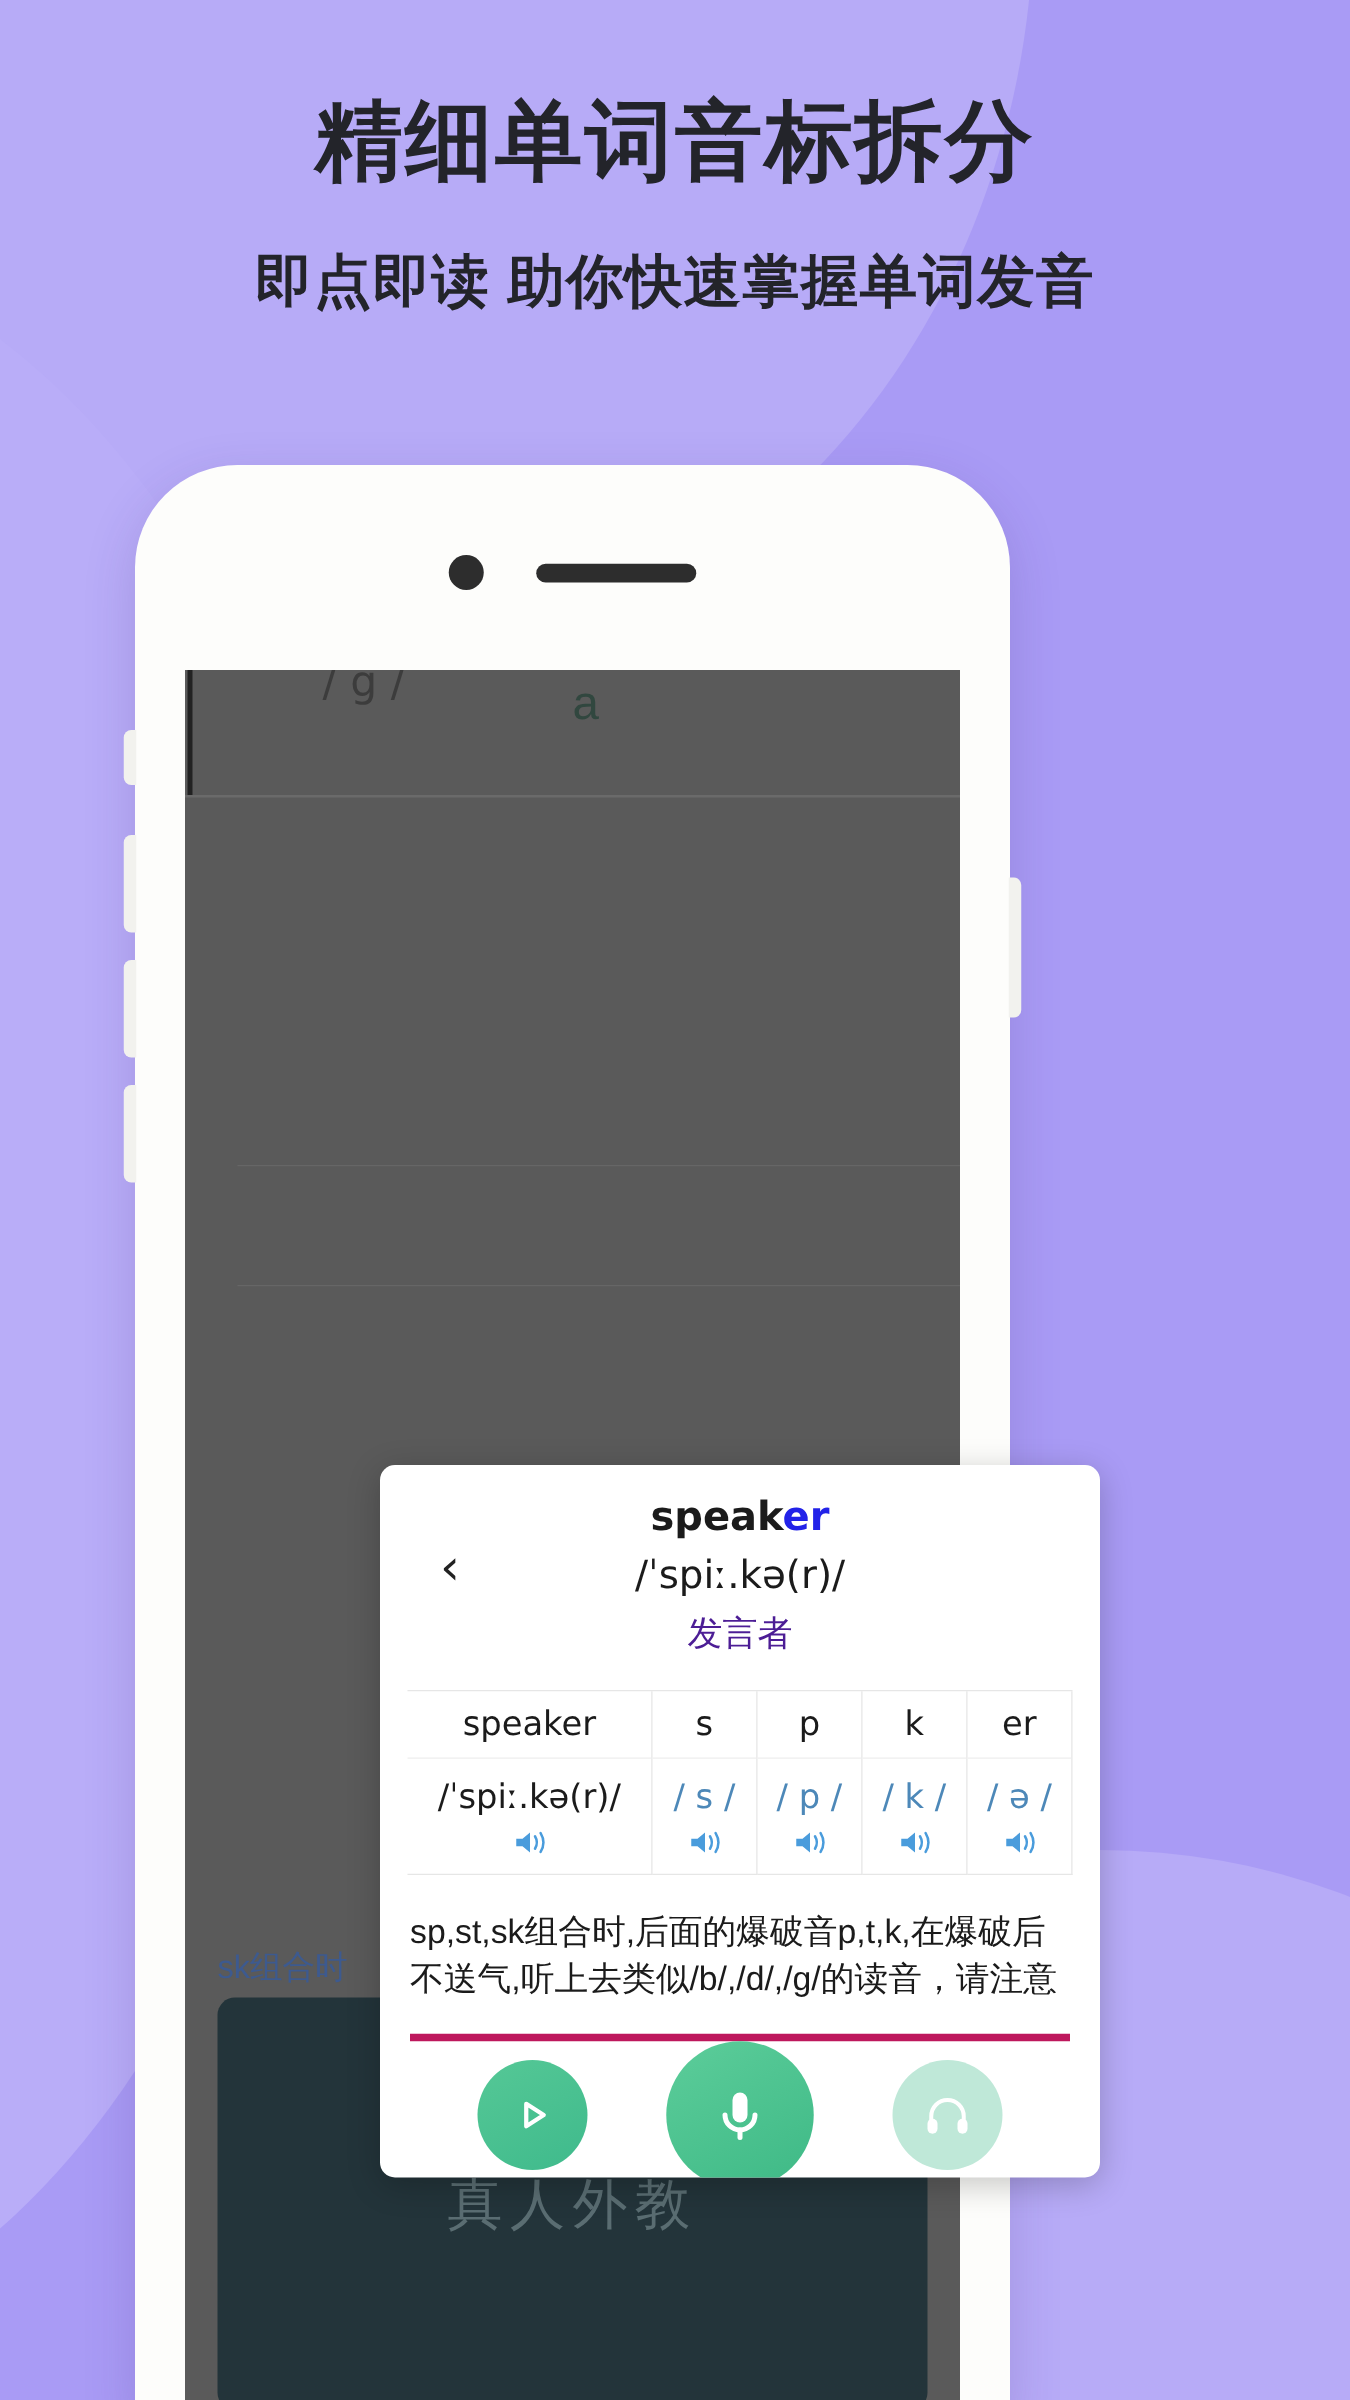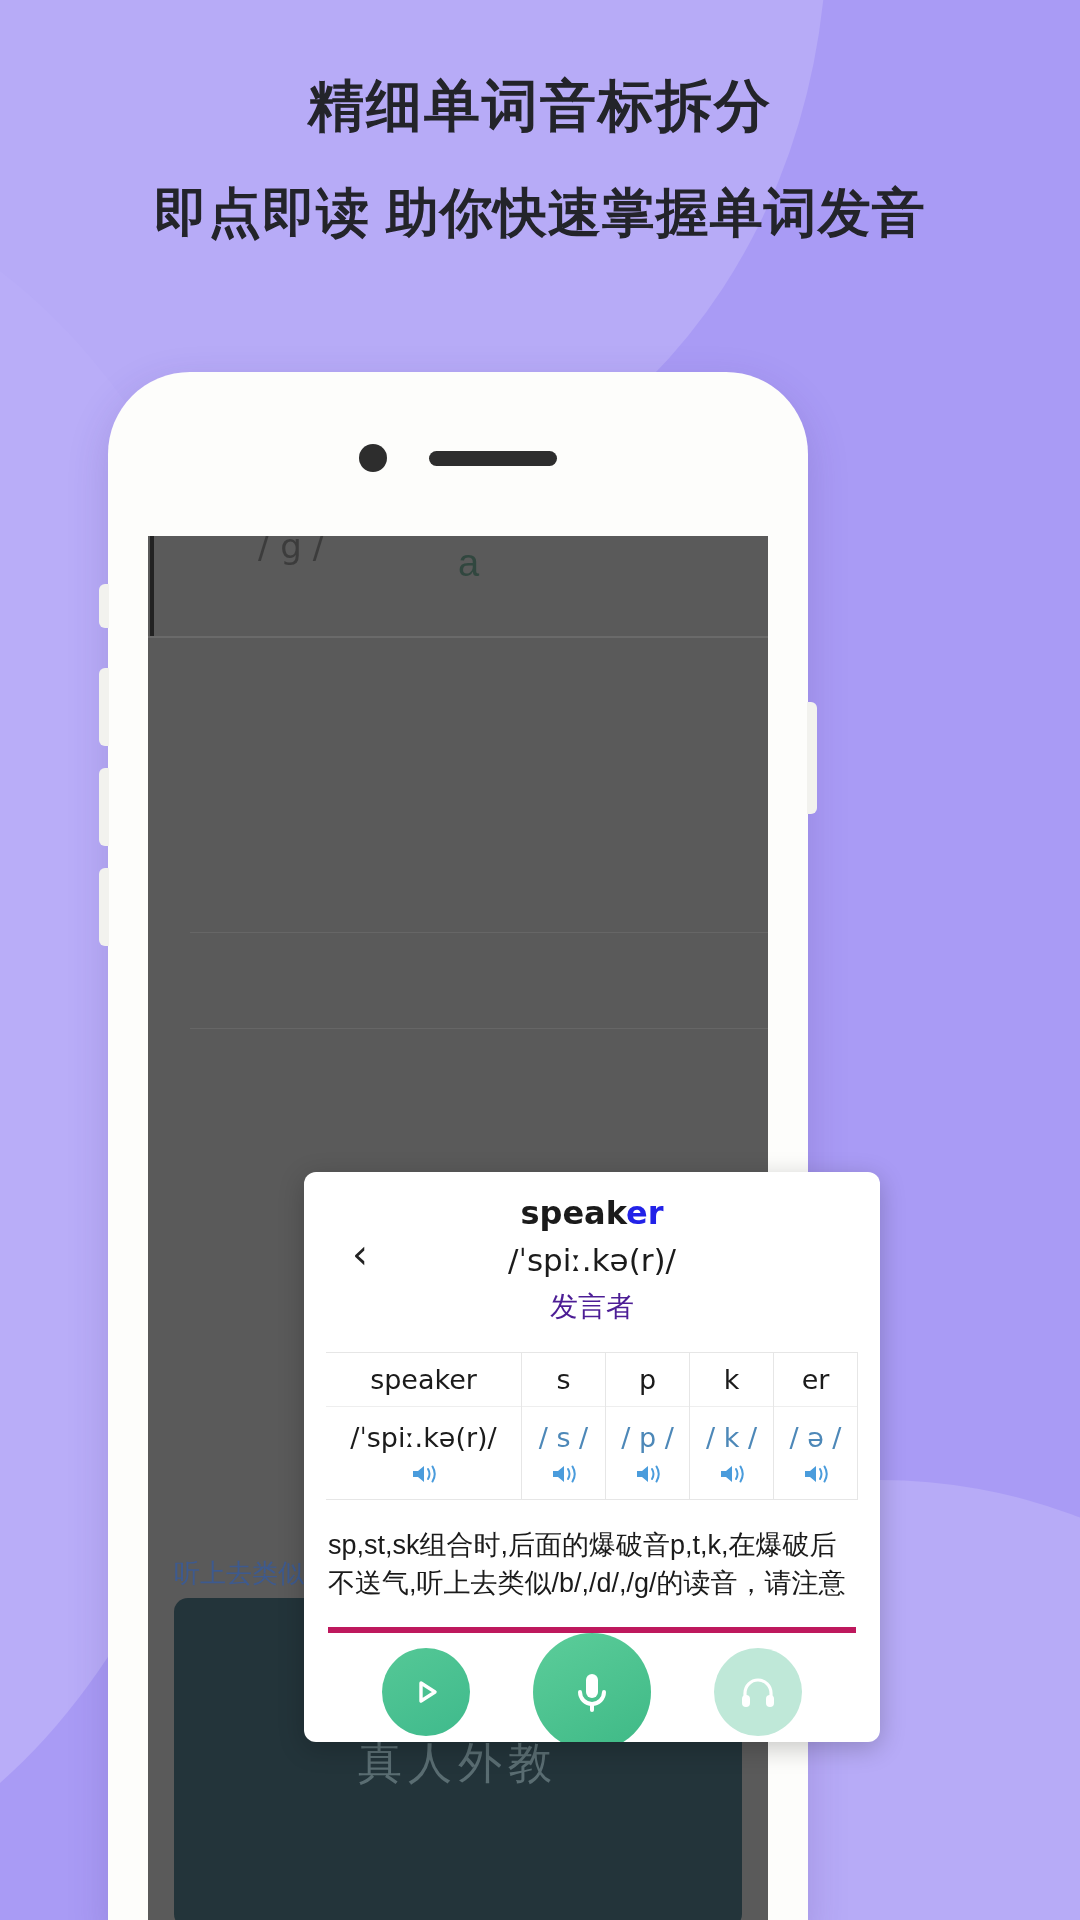--- a/index.html
+++ b/index.html
@@ -30,28 +30,28 @@
     position:absolute; right:-300px; bottom:-460px;
     width:1000px; height:900px;
     background:#b7abf7;
     border-radius:50%;
   }
 
   
   .hero { position:absolute; left:0; top:0; width:1080px; text-align:center; }
   .hero-title {
     margin-top:76px;
-    font-size:56px; line-height:1.08;
+    font-size:70px; line-height:1.08;
     font-weight:bold; color:#23242a;
     letter-spacing:2px;
     font-family:"Liberation Sans","DejaVu Sans",sans-serif;
   }
   .hero-sub {
     margin-top:48px;
-    font-size:53px; line-height:1.1;
+    font-size:46px; line-height:1.1;
     font-weight:bold; color:#23242a;
     letter-spacing:1px;
   }
 
   
   .phone {
     position:absolute; left:108px; top:372px;
     width:700px; height:1560px;
     background:#fdfdfb;
     border-radius:82px 82px 0 0;
@@ -226,21 +226,21 @@
   </div>
 
   <div class="screen">
     <div class="screen-divider-v"></div>
     <div class="screen-box-line"></div>
     <div class="screen-dim-word">/ g /</div>
     <div class="screen-dim-a">a</div>
     <div class="screen-grid-line" style="top:396px"></div>
     <div class="screen-grid-line" style="top:492px"></div>
 
-    <div class="teach-link">听上去类似</div>
+    <div class="teach-link">sk组合时</div>
     <div class="dark-card">
       <div class="dark-card-text">真人外教</div>
     </div>
   </div>
 
   <div class="modal">
 
     <div class="modal-head">
       <div class="back-chevron">‹</div>
       <div class="m-word">

